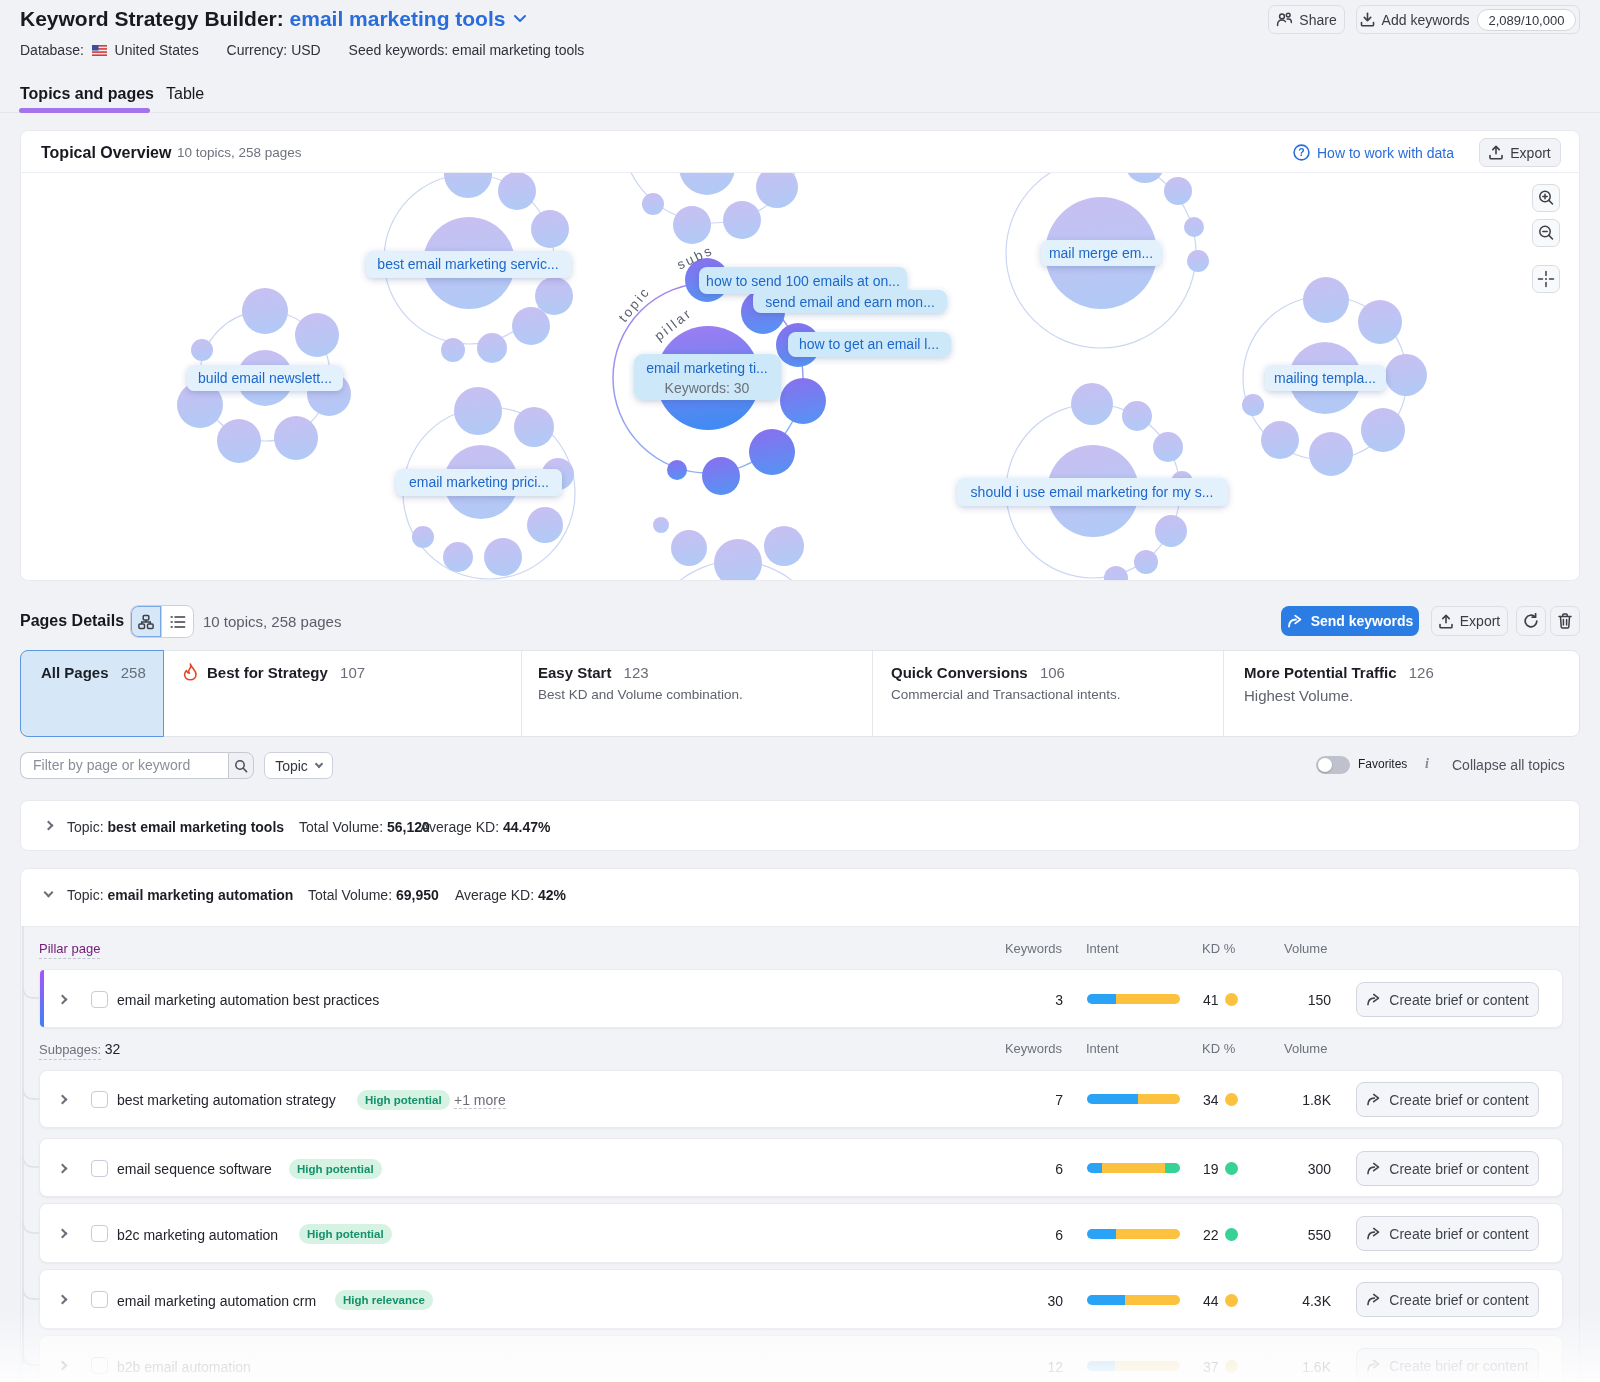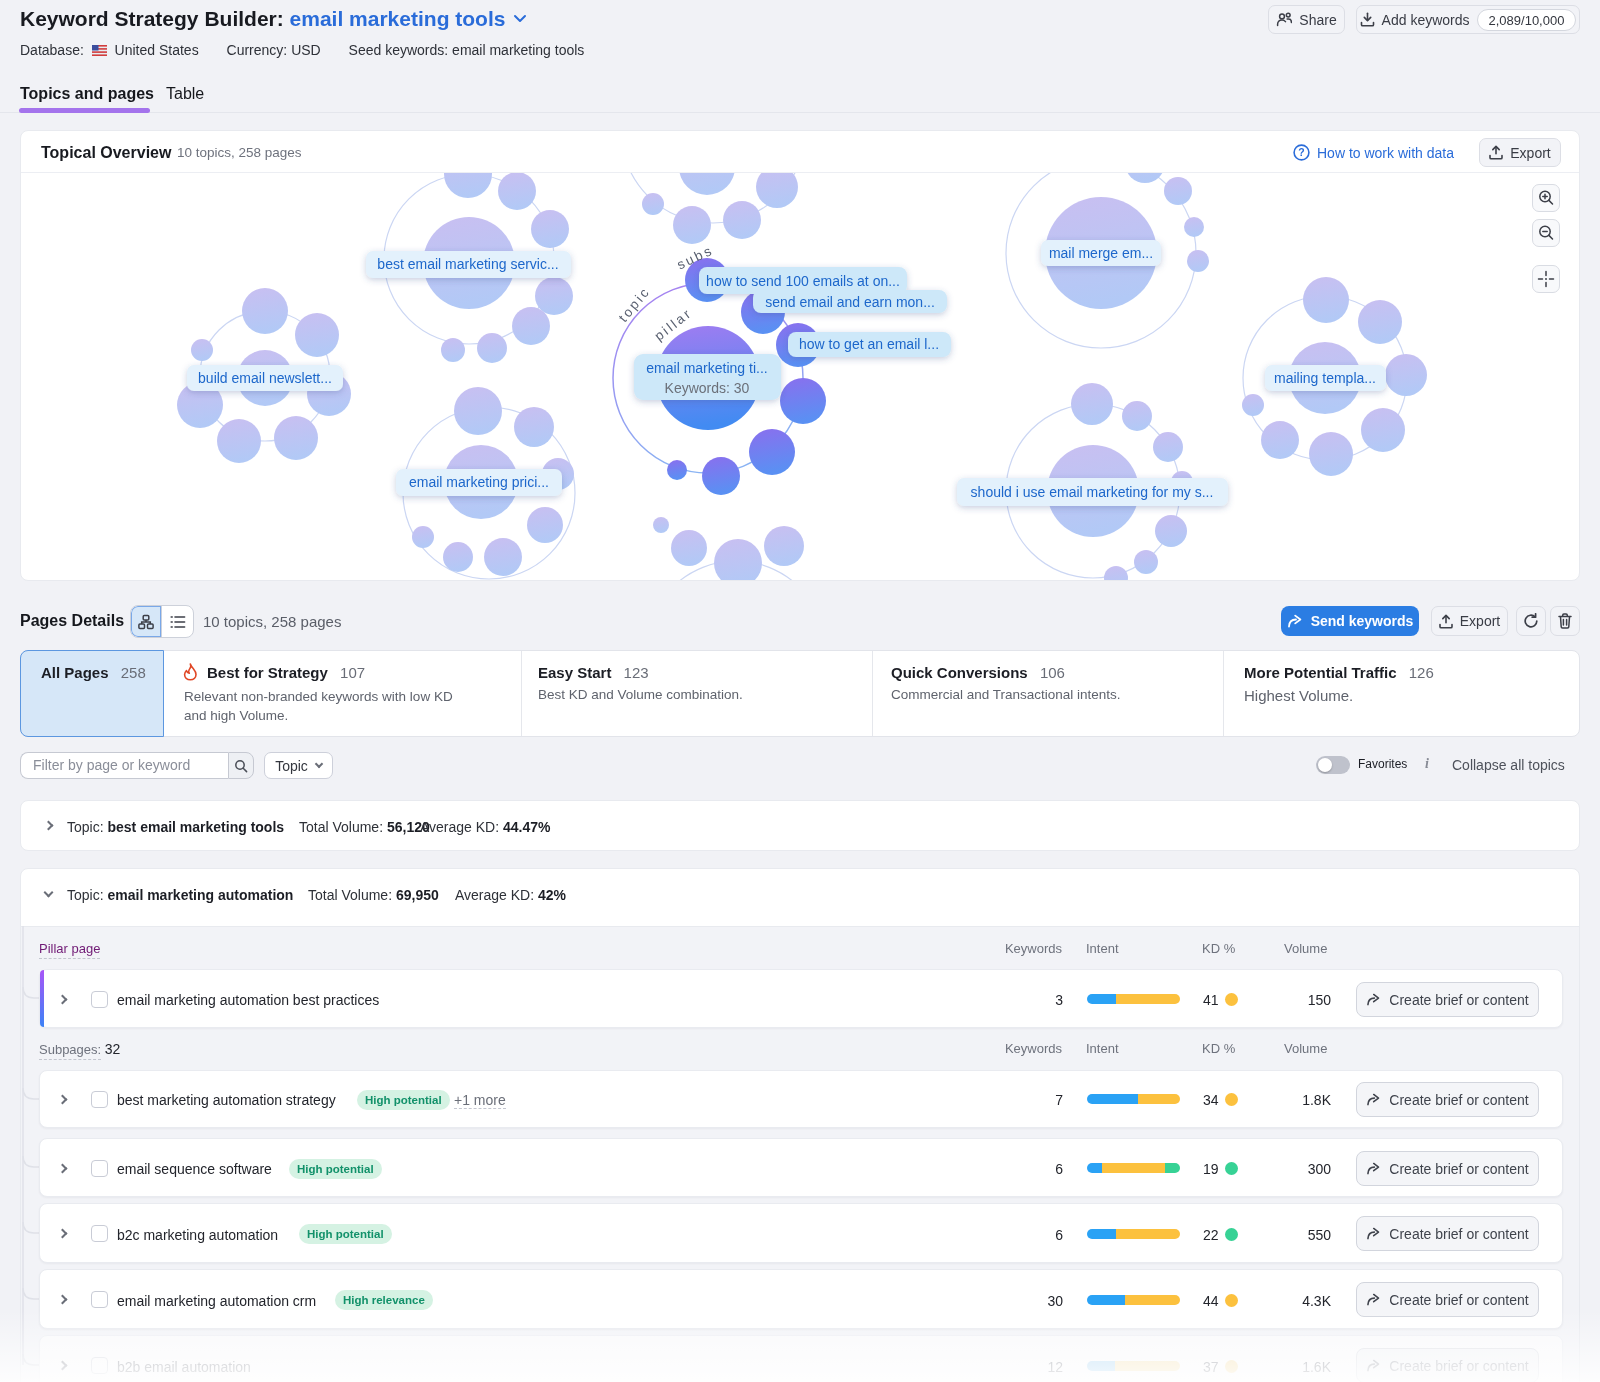--- a/index.html
+++ b/index.html
@@ -314,21 +314,20 @@
 <div class="abs" style="left:20px;top:650px;width:1560px;height:87px;background:#fff;border:1px solid #e2e4ea;border-radius:8px;">
   <div class="abs" style="left:-1px;top:-1px;width:144px;height:87px;background:#d6e7f8;border:1px solid #5c97e0;border-radius:8px 0 0 8px;"></div>
   <div class="abs" style="left:500px;top:0;width:1px;height:85px;background:#e5e7ec;"></div>
   <div class="abs" style="left:851px;top:0;width:1px;height:85px;background:#e5e7ec;"></div>
   <div class="abs" style="left:1202px;top:0;width:1px;height:85px;background:#e5e7ec;"></div>
   <div class="abs" style="left:20px;top:13px;font-size:15px;"><span style="font-weight:bold;color:#1c1e25;">All Pages</span> <span class="gray" style="margin-left:8px;">258</span></div>
   <svg class="abs" style="left:161px;top:12px;" width="17" height="18" viewBox="0 0 17 18">
       <path d="M8.3 1 C10 3.6 8.1 5.2 7.2 6.6 6.5 7.7 6.3 9 7.3 10.3 c-1.7-0.4-2.6-1.5-2.8-2.8 -1.2 1.2-1.9 2.6-1.9 4.1 0 3 2.4 5.2 5.7 5.2 3.3 0 5.7-2.2 5.7-5.2 C14 7.2 10.3 5.9 8.3 1 Z" fill="none" stroke="#e04726" stroke-width="1.6" stroke-linejoin="round"></path>
     </svg>
   <div class="abs" style="left:186px;top:13px;font-size:15px;"><span style="font-weight:bold;color:#1c1e25;">Best for Strategy</span> <span class="gray" style="margin-left:8px;">107</span></div>
-  <div class="abs" style="left:163px;top:36px;font-size:13.5px;color:#5f636d;line-height:19px;">Relevant non-branded keywords with low KD<br>and high Volume.</div>
   <div class="abs" style="left:517px;top:13px;font-size:15px;"><span style="font-weight:bold;color:#1c1e25;margin-top:45px;">Easy Start</span> <span class="gray" style="margin-left:8px;">123</span></div>
   <div class="abs" style="left:517px;top:36px;font-size:13.5px;color:#5f636d;">Best KD and Volume combination.</div>
   <div class="abs" style="left:870px;top:13px;font-size:15px;"><span style="font-weight:bold;color:#1c1e25;">Quick Conversions</span> <span class="gray" style="margin-left:8px;">106</span></div>
   <div class="abs" style="left:870px;top:36px;font-size:13.5px;color:#5f636d;">Commercial and Transactional intents.</div>
   <div class="abs" style="left:1223px;top:13px;font-size:15px;"><span style="font-weight:bold;color:#1c1e25;">More Potential Traffic</span> <span class="gray" style="margin-left:8px;">126</span></div>
   <div class="abs" style="left:1223px;top:36px;font-size:15px;color:#5f636d;">Highest Volume.</div>
 </div>
 
 <div class="abs" style="left:20px;top:752px;width:234px;height:27px;display:flex;">
   <div style="flex:1;background:#fff;border:1px solid #c6c9d2;border-right:none;border-radius:8px 0 0 8px;font-size:14px;color:#8a8e99;line-height:25px;padding-left:12px;">Filter by page or keyword</div>

